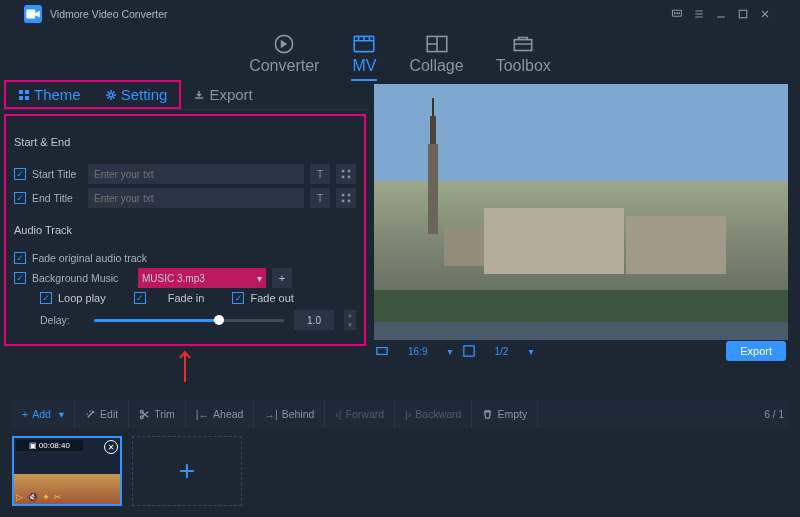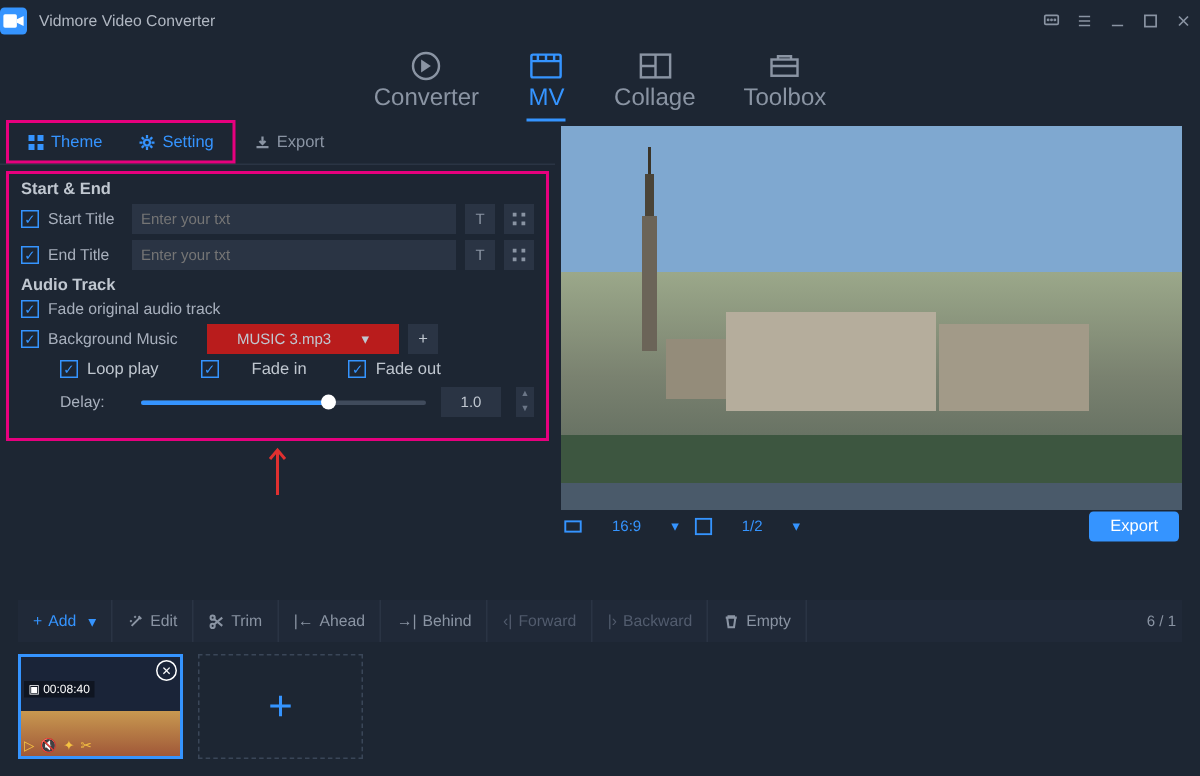--- a/index.html
+++ b/index.html
@@ -1,48 +1,48 @@
 <!DOCTYPE html>
 <html><head>
 <meta charset="utf-8">
 <style>
   * { box-sizing: border-box; margin: 0; padding: 0; font-family: -apple-system, "Segoe UI", Arial, sans-serif; }
   body { width: 800px; height: 517px; background: #1d2633; color: #c0c7d0; font-size: 11px; overflow: hidden; }
   
-  .titlebar { height: 28px; display: flex; align-items: center; padding: 0 0; }
+  .titlebar { height: 28px; display: flex; align-items: center; padding: 0 24px; }
   .titlebar .logo { width: 18px; height: 18px; background: #3594ff; border-radius: 3px; display: flex; align-items: center; justify-content: center; margin-right: 8px; }
   .titlebar .title { font-size: 10.5px; color: #b0b7c2; }
   .titlebar .spacer { flex: 1; }
   .titlebar .winbtn { width: 22px; height: 22px; display: flex; align-items: center; justify-content: center; color: #8a94a3; cursor: pointer; }
   .titlebar .winbtn svg { width: 12px; height: 12px; }
   
   .nav { height: 52px; display: flex; align-items: center; justify-content: center; gap: 32px; }
   .nav-item { display: flex; flex-direction: column; align-items: center; gap: 2px; cursor: pointer; color: #8a94a3; position: relative; }
   .nav-item.active { color: #3594ff; }
   .nav-item .icon { width: 26px; height: 22px; display: flex; align-items: center; justify-content: center; }
   .nav-item .label { font-size: 16px; }
   .nav-item.active::after { content: ""; position: absolute; bottom: -6px; left: 0; right: 0; height: 2px; background: #3594ff; }
 
   .main { display: flex; height: 320px; }
   .left { width: 370px; display: flex; flex-direction: column; }
   .tabs { height: 30px; display: flex; align-items: center; border-bottom: 1px solid #2a3444; padding-left: 4px; }
-  .tab { display: flex; align-items: center; gap: 4px; padding: 0 12px; height: 100%; font-size: 11px; cursor: pointer; color: #8a94a3; }
+  .tab { display: flex; align-items: center; gap: 4px; padding: 0 12px; height: 100%; font-size: 15px; cursor: pointer; color: #8a94a3; }
   .tab.hi { color: #3594ff; }
   .tab .ticon { width: 12px; height: 12px; }
   .tabs-hi { border: 2px solid #e6007e; display: flex; height: 100%; }
 
   .panel { margin: 4px; border: 2px solid #e6007e; padding: 4px 8px 8px 8px; position: relative; }
-  .panel h4 { font-size: 11px; font-weight: bold; color: #c0c7d0; margin: 0 0; }
+  .panel h4 { font-size: 11px; font-weight: normal; color: #c0c7d0; margin: 16px 0; }
   .row { display: flex; align-items: center; gap: 6px; margin: 4px 0; }
   .cb { width: 12px; height: 12px; border: 1px solid #3594ff; display: flex; align-items: center; justify-content: center; cursor: pointer; }
   .cb.on::after { content: "✓"; color: #3594ff; font-size: 9px; line-height: 1; }
   .lbl { font-size: 10.5px; color: #a8b0bd; min-width: 50px; }
   .inp { background: #2a3444; border: none; color: #8a94a3; font-size: 10px; padding: 4px 6px; flex: 1; height: 20px; }
   .tbtn { width: 20px; height: 20px; background: #2a3444; display: flex; align-items: center; justify-content: center; cursor: pointer; color: #8a94a3; font-size: 10px; }
-  .sel { background: #b91c1c; color: #c0c7d0; font-size: 10px; padding: 3px 20px; height: 20px; display: flex; align-items: center; justify-content: space-between; cursor: pointer; min-width: 128px; }
+  .sel { background: #be185d; color: #c0c7d0; font-size: 10px; padding: 3px 4px; height: 20px; display: flex; align-items: center; justify-content: space-between; cursor: pointer; min-width: 128px; }
   .plus { width: 20px; height: 20px; background: #2a3444; display: flex; align-items: center; justify-content: center; cursor: pointer; color: #c0c7d0; }
   .slider-row { display: flex; align-items: center; gap: 10px; margin: 6px 0 6px 26px; }
   .slider-row .slbl { font-size: 10.5px; color: #a8b0bd; min-width: 44px; }
   .slider { flex: 1; height: 3px; background: #404b5c; position: relative; border-radius: 2px; cursor: pointer; }
   .slider .fill { height: 100%; background: #3594ff; border-radius: 2px; }
   .slider .thumb { position: absolute; top: 50%; width: 10px; height: 10px; background: #fff; border-radius: 50%; transform: translate(-50%, -50%); }
   .numbox { background: #2a3444; color: #c0c7d0; font-size: 10px; width: 40px; height: 20px; display: flex; align-items: center; justify-content: center; }
   .stepper { width: 12px; height: 20px; background: #2a3444; display: flex; flex-direction: column; }
   .stepper div { flex: 1; display: flex; align-items: center; justify-content: center; color: #6b7687; font-size: 6px; cursor: pointer; }
   .arrow-hint { position: absolute; bottom: -38px; left: 50%; transform: translateX(-50%); }
@@ -74,21 +74,21 @@
   .toolbar { height: 28px; background: #202938; display: flex; align-items: center; gap: 0; margin: 0 12px; }
   .tbtn2 { display: flex; align-items: center; gap: 4px; padding: 0 10px; height: 100%; font-size: 10.5px; color: #8a94a3; cursor: pointer; border-right: 1px solid #2a3444; }
   .tbtn2.add { color: #3594ff; }
   .tbtn2 .ic { width: 11px; height: 11px; }
   .tbtn2.dis { color: #525c6e; }
   .toolbar .spacer { flex: 1; }
   .pageind { font-size: 10px; color: #8a94a3; padding: 0 4px; }
 
   .thumbs { height: 86px; display: flex; align-items: center; gap: 10px; padding: 6px 12px; }
   .thumb1 { width: 110px; height: 70px; border: 2px solid #3594ff; position: relative; background: linear-gradient(#1a2438 55%, #c89850 55%, #a05838); }
-  .thumb1 .meta { position: absolute; top: 16px; left: 2px; font-size: 8px; color: #fff; background: rgba(0,0,0,.4); padding: 1px 3px; }
+  .thumb1 .meta { position: absolute; top: 2px; left: 2px; font-size: 8px; color: #fff; background: rgba(0,0,0,.4); padding: 1px 13px; }
   .thumb1 .close { position: absolute; top: 2px; right: 2px; width: 14px; height: 14px; border: 1px solid #fff; border-radius: 50%; display: flex; align-items: center; justify-content: center; color: #fff; font-size: 8px; cursor: pointer; }
   .thumb1 .icons { position: absolute; bottom: 2px; left: 2px; display: flex; gap: 4px; color: #f5c242; font-size: 9px; }
   .thumb2 { width: 110px; height: 70px; border: 1px dashed #3a4658; display: flex; align-items: center; justify-content: center; color: #3594ff; font-size: 28px; cursor: pointer; }
   
   svg { stroke: currentColor; fill: none; stroke-width: 1.5; }
 </style>
 </head>
 <body>
 
 <div class="titlebar">

